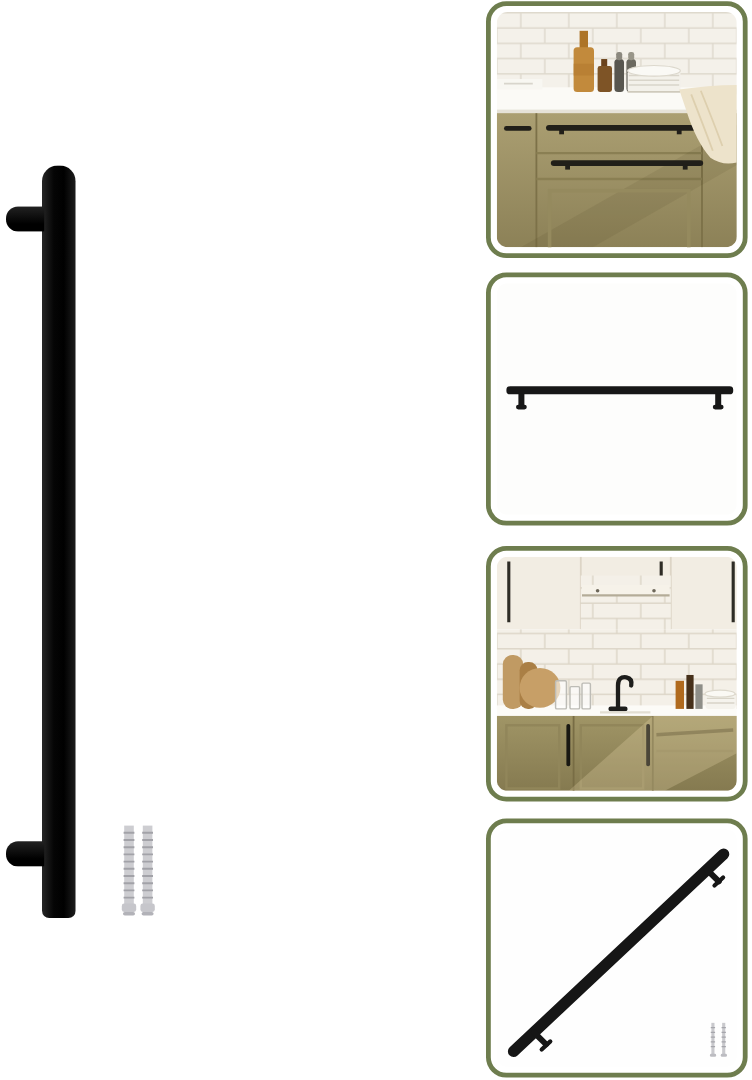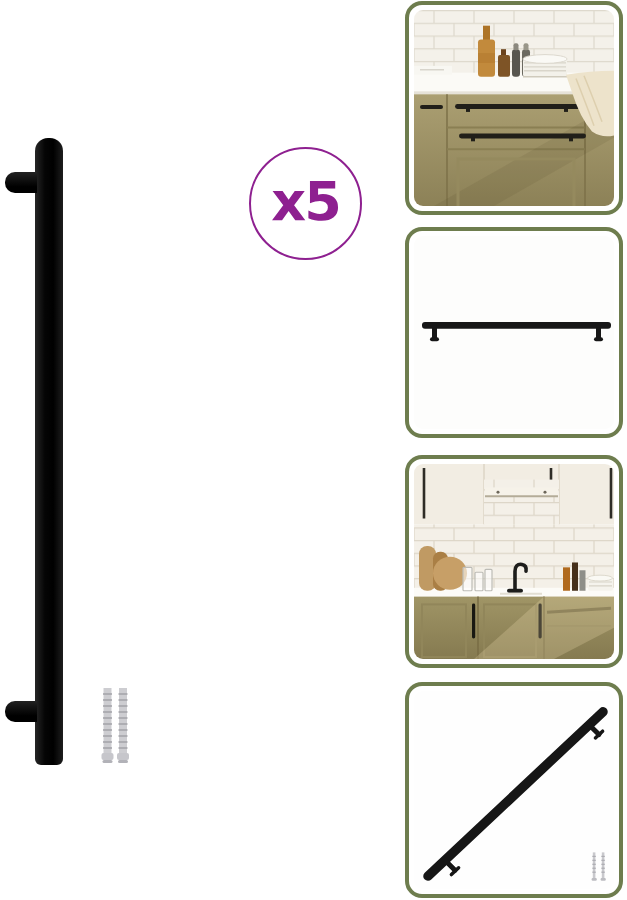--- a/index.html
+++ b/index.html
@@ -54,23 +54,20 @@
       </g>
       <g transform="translate(15.5 0)">
         <rect x="4.5" y="2" width="8" height="66" fill="#cdcdd1"></rect>
         <path d="M4 8h9M4 14h9M4 20h9M4 26h9M4 32h9M4 38h9M4 44h9M4 50h9M4 56h9M4 62h9" stroke="#a2a2a8" stroke-width="1.6"></path>
         <rect x="2.5" y="67" width="12" height="7" rx="2" fill="#c6c6cb"></rect>
         <rect x="3.5" y="74" width="10" height="3" rx="1.5" fill="#b2b2b8"></rect>
       </g>
     </svg>
   </div>
 
-  <div class="badge">
-    <span>x5</span>
-  </div>
 
   <div class="thumb t1" aria-label="Kitchen drawers in olive green with long black bar handles mounted">
     <svg viewBox="0 0 200 200" preserveAspectRatio="none">
       <defs>
         <pattern id="tileA" width="40" height="26" patternUnits="userSpaceOnUse">
           <rect width="40" height="26" fill="#f4f1ea"></rect>
           <path d="M0 .6H40M0 13.6H40M20 0V13M0 13V26M40 13V26" stroke="#ded9cd" stroke-width="1.2" fill="none"></path>
         </pattern>
         <linearGradient id="oliveA" x1="0" y1="0" x2="0" y2="1">
           <stop offset="0" stop-color="#ab9f72"></stop>

